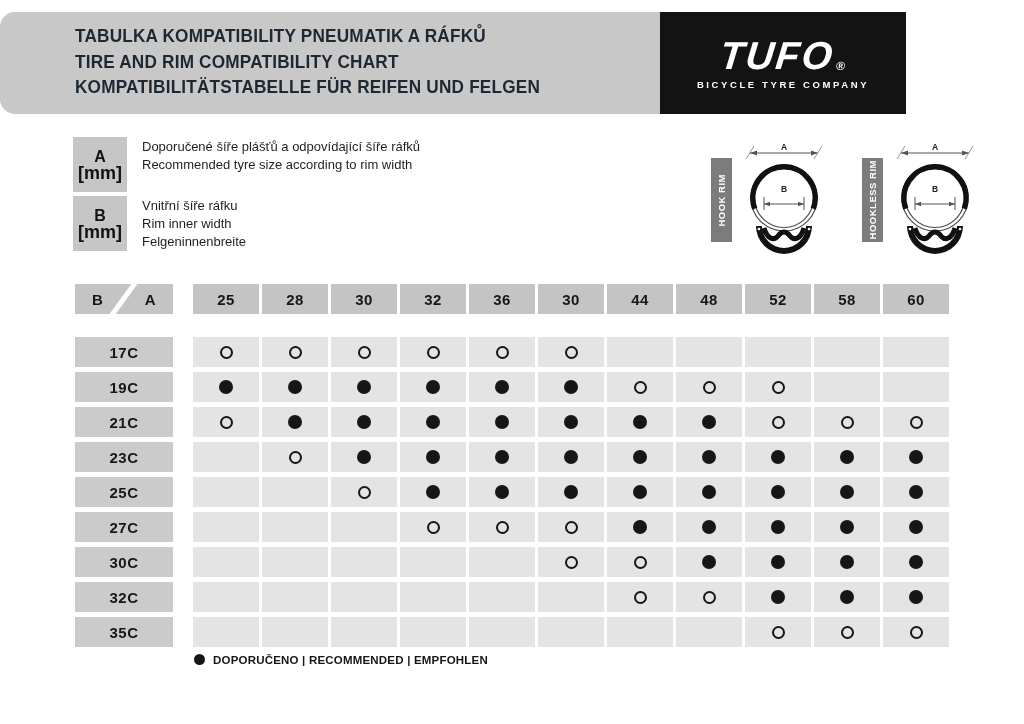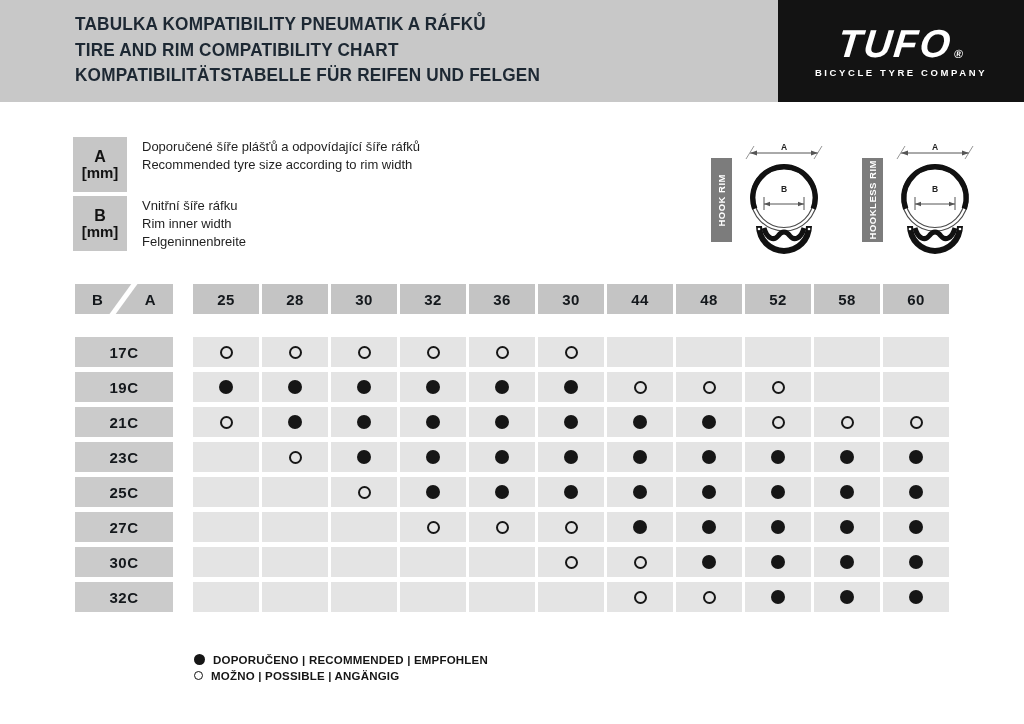--- a/index.html
+++ b/index.html
@@ -5,38 +5,38 @@
   :root{
     --c-bar:#c8c8c8; --c-dark:#1d2833; --c-logo-bg:#131313; --c-box:#c6c6c6;
     --c-head:#c4c4c4; --c-label:#cbcbcb; --c-cell:#e4e4e4; --c-dot:#161616;
     --c-rimbar:#7c7c7c; --c-text:#1f1f1f; --c-white:#ffffff;
   }
   html,body{margin:0;padding:0;background:#fff;}
   .page{position:relative;width:1024px;height:724px;background:var(--c-white);
         font-family:"Liberation Sans",sans-serif;overflow:hidden;}
 
   
-  .topbar{position:absolute;left:0;top:0;width:1024px;height:102px;background:var(--c-bar);}
+  .topbar{position:absolute;left:0;top:12px;width:906px;height:102px;background:var(--c-bar);border-radius:15px;}
   .titles{position:absolute;left:75px;top:11px;transform:scaleX(.93);transform-origin:left top;}
   .title-line{font-weight:bold;font-size:18.5px;line-height:25.5px;color:var(--c-dark);
               letter-spacing:.2px;white-space:nowrap;}
   .logo-box{position:absolute;right:0;top:0;width:246px;height:102px;background:var(--c-logo-bg);
             display:flex;flex-direction:column;align-items:center;justify-content:center;}
   .logo-word{color:#fff;font-weight:bold;font-style:italic;font-size:39px;line-height:40px;
              transform:skewX(-6deg);letter-spacing:2px;display:flex;align-items:flex-end;}
   .logo-reg{font-size:12px;font-style:normal;letter-spacing:0;margin-left:3px;line-height:20px;}
   .logo-tag{color:#fff;font-weight:bold;font-size:9.5px;letter-spacing:2.6px;margin-top:3px;white-space:nowrap;text-align:center;}
 
   
   .dim-row{position:absolute;left:73px;display:flex;}
   .dim-row-0{top:137px;} .dim-row-1{top:196px;}
   .dim-box{width:54px;height:55px;background:var(--c-box);display:flex;flex-direction:column;
            align-items:center;justify-content:center;flex:none;}
   .dim-sym{font-weight:bold;font-size:16px;color:#121212;line-height:17px;}
-  .dim-unit{font-weight:bold;font-size:15px;color:#121212;line-height:16px;}
+  .dim-unit{font-weight:bold;font-size:18px;color:#121212;line-height:16px;}
   .dim-lines{margin-left:15px;padding-top:1px;}
   .dim-line{font-size:13px;line-height:18px;color:var(--c-text);white-space:nowrap;}
 
   
   .diagram{position:absolute;top:140px;width:150px;height:120px;}
   .diagram-0{left:711px;} .diagram-1{left:862px;}
   .rim-bar{position:absolute;left:0;top:18px;width:21px;height:84px;background:var(--c-rimbar);
            display:flex;align-items:center;justify-content:center;}
   .rim-bar span{writing-mode:vertical-rl;transform:rotate(180deg);color:#fff;font-weight:bold;
                 font-size:9.5px;letter-spacing:.5px;white-space:nowrap;}
@@ -418,25 +418,41 @@
         <div class="cell data-cell">
           <span class="dot-f"></span>
         </div>
         <div class="cell data-cell">
           <span class="dot-f"></span>
         </div>
         <div class="cell data-cell">
           <span class="dot-f"></span>
         </div>
       </div>
+      <div class="t-row">
+        <div class="cell label-cell">35C</div>
+        <div class="cell data-cell"></div>
+        <div class="cell data-cell"></div>
+        <div class="cell data-cell"></div>
+        <div class="cell data-cell"></div>
+        <div class="cell data-cell"></div>
+        <div class="cell data-cell"></div>
+        <div class="cell data-cell"></div>
+        <div class="cell data-cell"></div>
+        <div class="cell data-cell">
+          <span class="dot-o"></span>
+        </div>
+        <div class="cell data-cell">
+          <span class="dot-o"></span>
+        </div>
+        <div class="cell data-cell">
+          <span class="dot-o"></span>
+        </div>
+      </div>
     </section>
   <section class="footer-legend" id="footerLegend">
       <div class="leg-row">
         <span class="bullet-filled"></span>
         <span class="leg-text">DOPORUČENO | RECOMMENDED | EMPFOHLEN</span>
       </div>
-      <div class="leg-row">
-        <span class="bullet-open"></span>
-        <span class="leg-text">MOŽNO | POSSIBLE | ANGÄNGIG</span>
-      </div>
     </section>
 
 </div>
 
 </body></html>

